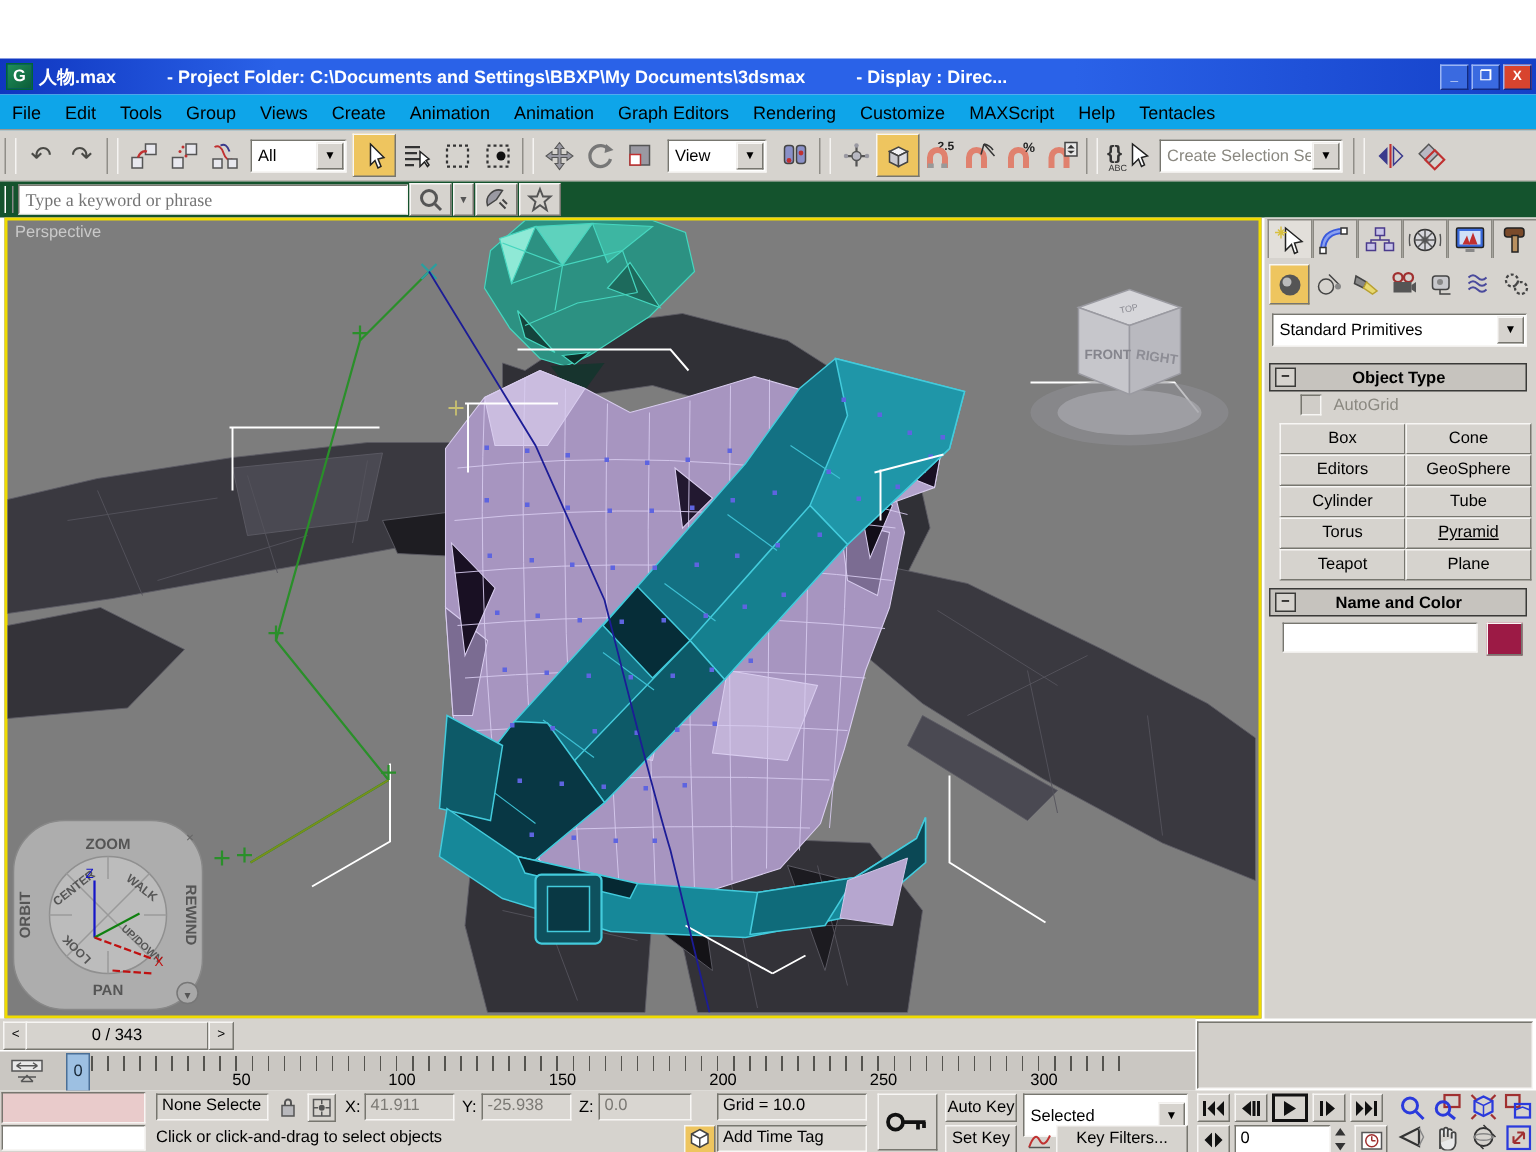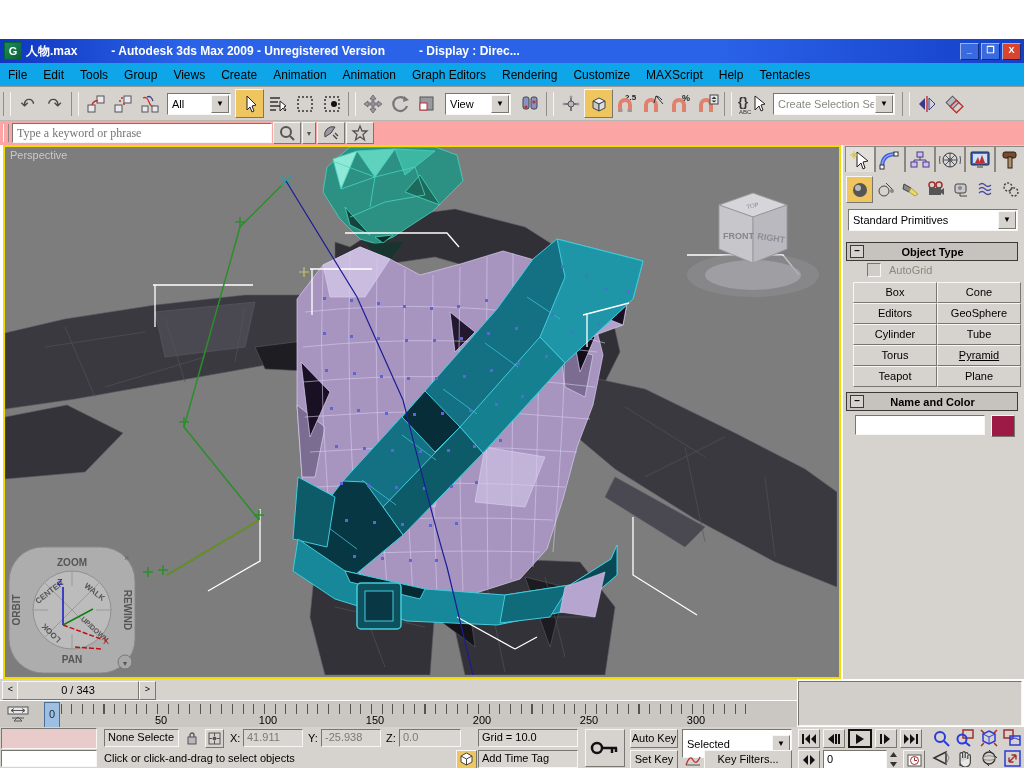--- a/index.html
+++ b/index.html
@@ -19,21 +19,21 @@
   .menubar{left:0;top:63px;width:1024px;height:24px;background:#0ea5e9;border-bottom:1px solid #9a9892;display:flex;align-items:center;font-size:12px;}
   .menuitem{padding:2px 8px;}
   
   .toolbar{left:0;top:87px;width:1024px;height:34px;background:#d6d3ce;display:flex;align-items:center;border-bottom:1px solid #b9b6b0;}
   .tbtn{width:27px;height:27px;display:flex;align-items:center;justify-content:center;flex:none;}
   .tsep{width:6px;height:24px;border-left:1px solid #908e88;border-right:1px solid #f5f4f2;margin:0 3px;flex:none;}
   .dd{height:20px;background:#fff;border:1px solid;border-color:#77766f #f7f6f4 #f7f6f4 #77766f;display:flex;align-items:center;flex:none;}
   .dd .txt{flex:1;padding:0 4px;white-space:nowrap;overflow:hidden;}
   .ddarrow{width:16px;height:16px;margin:1px;background:#d6d3ce;border:1px solid;border-color:#f7f6f4 #77766f #77766f #f7f6f4;text-align:center;font-size:8px;line-height:15px;flex:none;}
   
-  .searchrow{left:0;top:121px;width:1024px;height:24px;background:#fca5a5;display:flex;align-items:center;}
+  .searchrow{left:0;top:121px;width:1024px;height:24px;background:#14532d;display:flex;align-items:center;}
   .grip{width:4px;height:18px;border-left:1px solid #fff;border-right:1px solid #888;margin:0 3px;}
   .searchinput{width:250px;height:18px;border:1px solid;border-color:#77766f #f7f6f4 #f7f6f4 #77766f;background:#fff;font-size:12px;color:#7c7a74;padding:0 4px;font-family:"Liberation Serif",serif;}
   .sbtn{width:26px;height:20px;display:flex;align-items:center;justify-content:center;background:#d6d3ce;border:1px solid;border-color:#f7f6f4 #77766f #77766f #f7f6f4;margin-left:1px;}
   
   .viewport{left:3px;top:145px;width:838px;height:534px;border:2px solid #f0dc00;background:#7d7d7d;}
   .vplabel{position:absolute;left:5px;top:2px;color:#c9c9c9;font-size:11px;}
   
   .cpanel{left:843px;top:145px;width:181px;height:534px;background:#d6d3ce;}
   .cptabs{position:absolute;left:2px;top:1px;display:flex;}
   .cptab{width:28px;height:25px;border:1px solid #8a8881;border-bottom:none;background:#d6d3ce;display:flex;align-items:center;justify-content:center;}
@@ -62,21 +62,21 @@
   svg{display:block;}
 </style>
 </head>
 <body>
 
 <div id="root">
 
   <div class="abs titlebar">
     <div class="appicon">G</div>
     <span>人物.max</span>
-    <span style="margin-left:34px;">- Autodesk 3ds Max  2009  - Unregistered Version</span>
+    <span style="margin-left:34px;">- Project Folder: C:\Documents and Settings\BBXP\My Documents\3dsmax</span>
     <span style="margin-left:34px;">- Display : Direc...</span>
     <span style="flex:1"></span>
     <div class="winbtn">_</div>
     <div class="winbtn">❐</div>
     <div class="winbtn close">X</div>
   </div>
 
   <div class="abs menubar">
     <span class="menuitem">File</span>
     <span class="menuitem">Edit</span>

